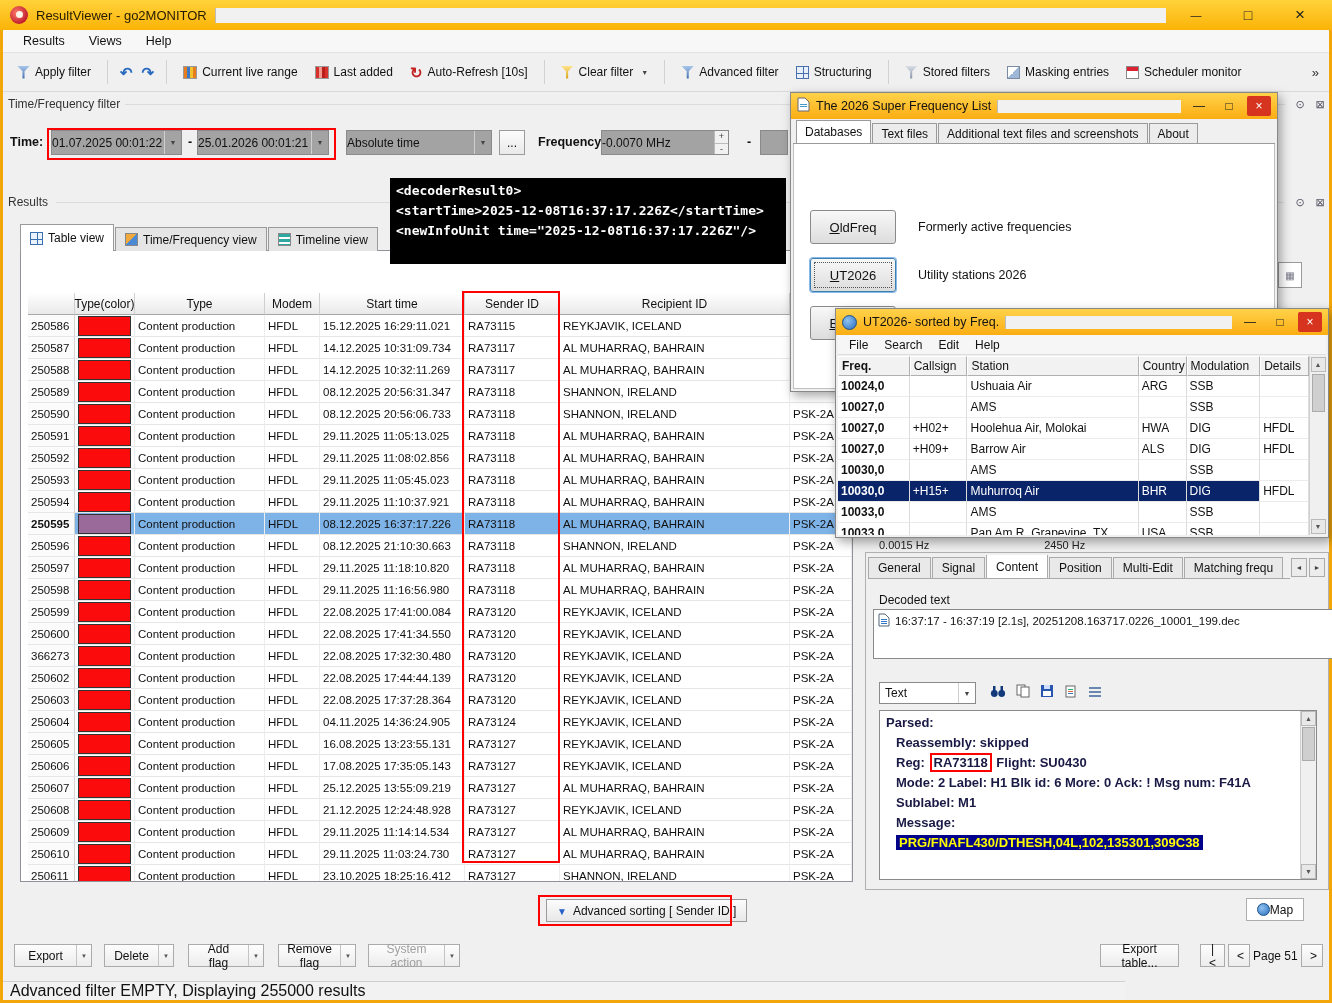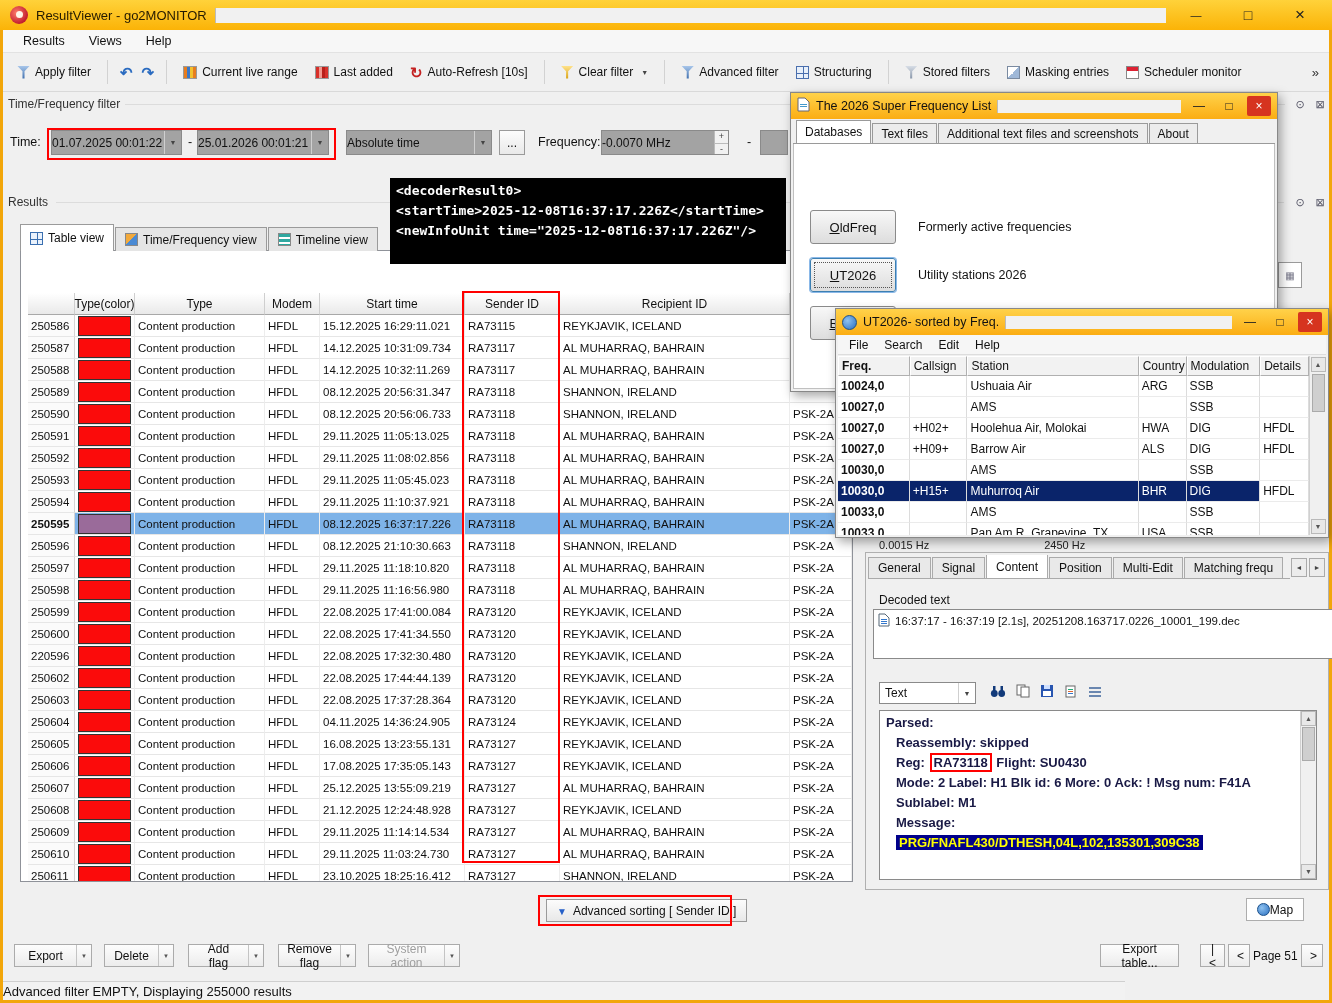--- a/index.html
+++ b/index.html
@@ -45,21 +45,21 @@
     background-image:linear-gradient(#4a6fae,#4a6fae),linear-gradient(#4a6fae,#4a6fae);
     background-size:1px 100%,100% 1px;background-position:6px 0,0 6px;background-repeat:no-repeat}
   .ic-cal{width:13px;height:13px;border:1px solid #888;background:linear-gradient(#d23 0 4px,#fff 4px)}
   .ic-mask{width:13px;height:13px;border:1px solid #7a8aa0;background:linear-gradient(135deg,#fff 50%,#9fb8d8 50%)}
   .ddcaret{font-size:7px;color:#444;margin-left:3px}
 
   
   #filter-label{position:absolute;left:8px;top:97px;font-size:12px;color:#333}
   #filter-line{position:absolute;left:125px;top:104px;width:1160px;height:1px;background:#dcdcdc}
   #filter-row{position:absolute;left:0;top:128px;width:1332px;height:32px}
-  #filter-row .lbl{position:absolute;top:7px;font-size:12.5px;font-weight:normal}
+  #filter-row .lbl{position:absolute;top:7px;font-size:12.5px;font-weight:bold}
   .input{position:absolute;top:2px;height:25px;background:#a3a3a3;border:1px solid #8a8a8a;
     display:flex;align-items:center;font-size:12px;}
   .combo-arrow{margin-left:auto;width:17px;height:100%;border-left:1px solid #cfcfcf;
     display:flex;align-items:center;justify-content:center}
   .combo-arrow::after{content:"▼";font-size:7px;color:#444}
   .spin{margin-left:auto;display:flex;flex-direction:column;height:100%}
   .sp{width:14px;height:50%;border-left:1px solid #bbb;background:#f1f1f1;font-size:9px;
      line-height:10px;text-align:center;color:#444}
   .sp+.sp{border-top:1px solid #bbb}
   .btn-more{position:absolute;top:2px;height:25px;background:linear-gradient(#fcfcfc,#e9e9e9);
@@ -123,21 +123,21 @@
 
   
   .bbtn{position:absolute;top:944px;height:23px;background:linear-gradient(#fdfdfd,#ececec);
     border:1px solid #ababab;display:flex;align-items:center;font-size:12px}
   .bbtn .bl{padding:0 8px;flex:1;text-align:center}
   .bbtn .bar{width:15px;height:100%;border-left:1px solid #c4c4c4;display:flex;align-items:center;justify-content:center}
   .bar::after{content:"▼";font-size:6px;color:#555}
   .disabled .bl{color:#9f9f9f}
   #page-label{position:absolute;top:949px;left:1253px;font-size:12px}
   #statusbar{position:absolute;left:3px;top:981px;width:1122px;height:19px;background:#f2f2f2;
-    border-top:1px solid #cfcfcf;font-size:13px;display:flex;align-items:center;padding-left:0}
+    border-top:1px solid #cfcfcf;font-size:16px;display:flex;align-items:center;padding-left:7px}
 
   
   .pwin{position:absolute;background:#f0f0f0;border:1px solid #888;box-shadow:3px 4px 10px rgba(0,0,0,.35)}
   .ptitle{height:26px;background:linear-gradient(#ffd24a,#fbad13);display:flex;align-items:center;
     padding:0 6px;gap:6px;font-size:12.5px}
   .ptitle .sp{flex:1}
   .pbtn{width:24px;height:20px;display:flex;align-items:center;justify-content:center;font-size:12px;color:#222}
   .pbtn.close{background:#d6341f;color:#fff;border-radius:2px}
   #win-freq{left:790px;top:92px;width:488px;height:300px;z-index:10}
   .ptabs{position:absolute;left:2px;top:28px;right:2px;height:23px;display:flex;align-items:flex-end;
@@ -520,21 +520,21 @@
             <div class="colorblock" style="background: rgb(251, 11, 11);"></div>
           </div>
           <div class="tcell c-type">Content production</div>
           <div class="tcell c-modem">HFDL</div>
           <div class="tcell c-start">22.08.2025 17:41:34.550</div>
           <div class="tcell c-sender">RA73120</div>
           <div class="tcell c-recip">REYKJAVIK, ICELAND</div>
           <div class="tcell c-mod">PSK-2A</div>
         </div>
         <div class="trow">
-          <div class="tcell c-id">220596</div>
+          <div class="tcell c-id">366273</div>
           <div class="tcell c-color">
             <div class="colorblock" style="background: rgb(251, 11, 11);"></div>
           </div>
           <div class="tcell c-type">Content production</div>
           <div class="tcell c-modem">HFDL</div>
           <div class="tcell c-start">22.08.2025 17:32:30.480</div>
           <div class="tcell c-sender">RA73120</div>
           <div class="tcell c-recip">REYKJAVIK, ICELAND</div>
           <div class="tcell c-mod">PSK-2A</div>
         </div>

